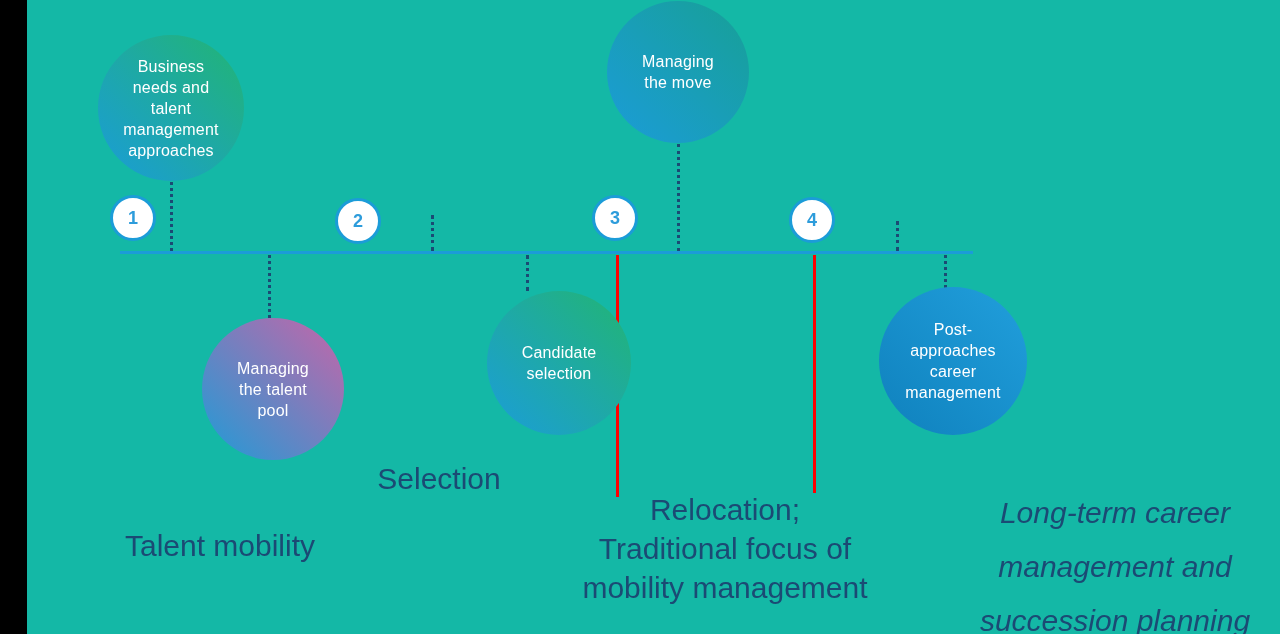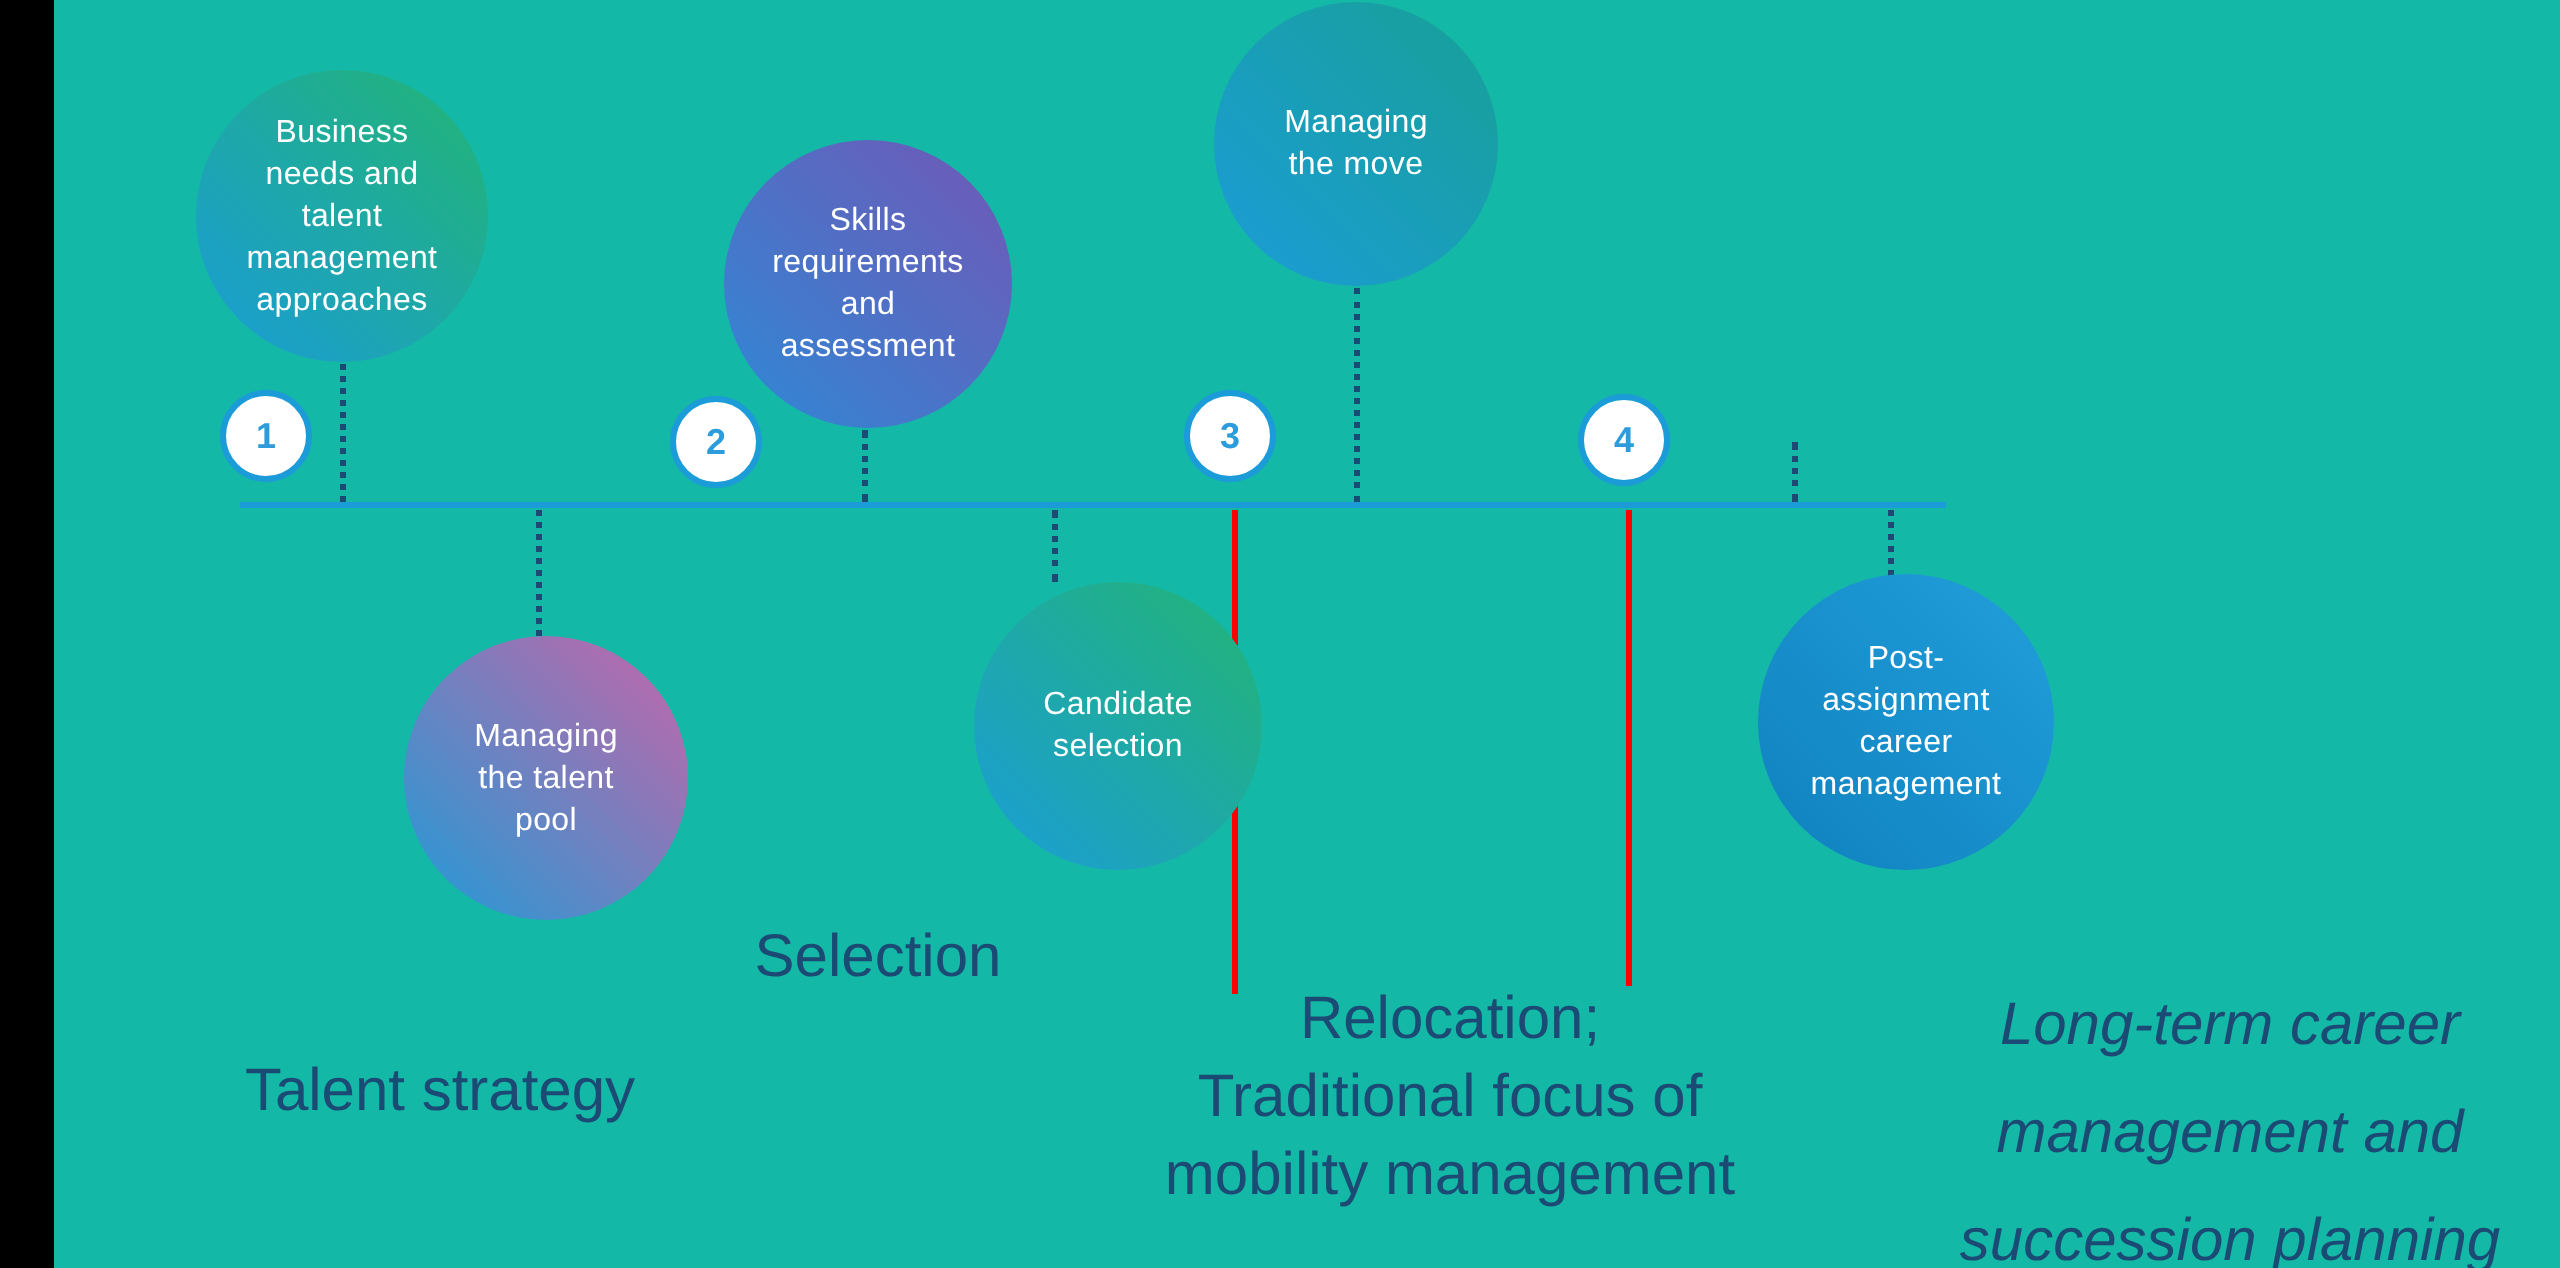--- a/index.html
+++ b/index.html
@@ -100,61 +100,55 @@
   <div class="red-line" style="left:589px; top:255px; height:242px;"></div>
   <div class="red-line" style="left:786px; top:255px; height:238px;"></div>
 
   <div class="bubble" style="left: 71px; top: 35px; width: 146px; height: 146px; background: linear-gradient(45deg, rgb(26, 156, 216), rgb(34, 181, 115));">
     <span class="bubble-text">Business
 needs and
 talent
 management
 approaches</span>
   </div>
-  <div class="bubble" style="left: 335px; top: 70px; width: 144px; height: 144px; background: linear-gradient(45deg, rgb(46, 137, 214), rgb(113, 87, 181));">
-    <span class="bubble-text">Skills
-requirements
-and
-assessment</span>
-  </div>
   <div class="bubble" style="left: 580px; top: 1px; width: 142px; height: 142px; background: linear-gradient(45deg, rgb(27, 156, 216), rgb(23, 160, 150));">
     <span class="bubble-text">Managing
 the move</span>
   </div>
 
   <div class="bubble" style="left: 175px; top: 318px; width: 142px; height: 142px; background: linear-gradient(45deg, rgb(30, 156, 215), rgb(199, 101, 168));">
     <span class="bubble-text">Managing
 the talent
 pool</span>
   </div>
   <div class="bubble" style="left: 460px; top: 291px; width: 144px; height: 144px; background: linear-gradient(45deg, rgb(27, 157, 217), rgb(34, 181, 115));">
     <span class="bubble-text">Candidate
 selection</span>
   </div>
   <div class="bubble" style="left: 852px; top: 287px; width: 148px; height: 148px; background: linear-gradient(45deg, rgb(15, 129, 189), rgb(33, 159, 220));">
     <span class="bubble-text">Post-
-assignment
+approaches
 career
 management</span>
   </div>
 
   <div class="milestone" style="left:83px; top:195px;">
     <span>1</span>
   </div>
   <div class="milestone" style="left:308px; top:198px;">
     <span>2</span>
   </div>
   <div class="milestone" style="left:565px; top:195px;">
     <span>3</span>
   </div>
   <div class="milestone" style="left:762px; top:197px;">
     <span>4</span>
   </div>
 
-  <div class="phase-label" style="left:43px; top:526px; width:300px;">Talent strategy</div>
+  <div class="phase-label" style="left:43px; top:526px; width:300px;">Talent mobility</div>
   <div class="phase-label" style="left:312px; top:459px; width:200px;">Selection</div>
   <div class="phase-label" style="left:520px; top:490px; width:356px; line-height:39px;">Relocation;
 Traditional focus of
 mobility management</div>
   <div class="phase-label" style="left:918px; top:486px; width:340px; line-height:54px;font-style:italic;">Long-term career
 management and
 succession planning</div>
 
 </div>
 

